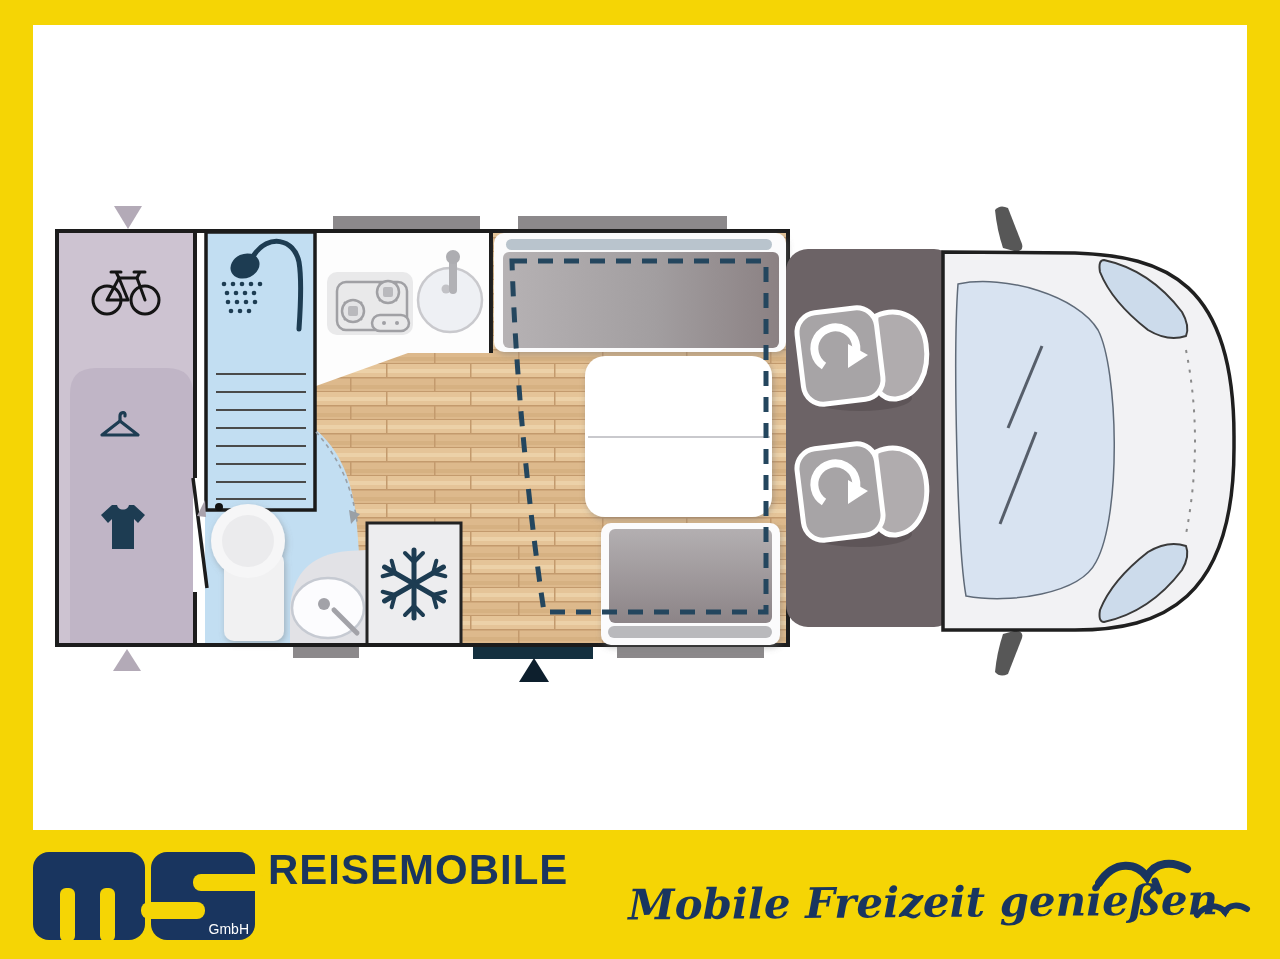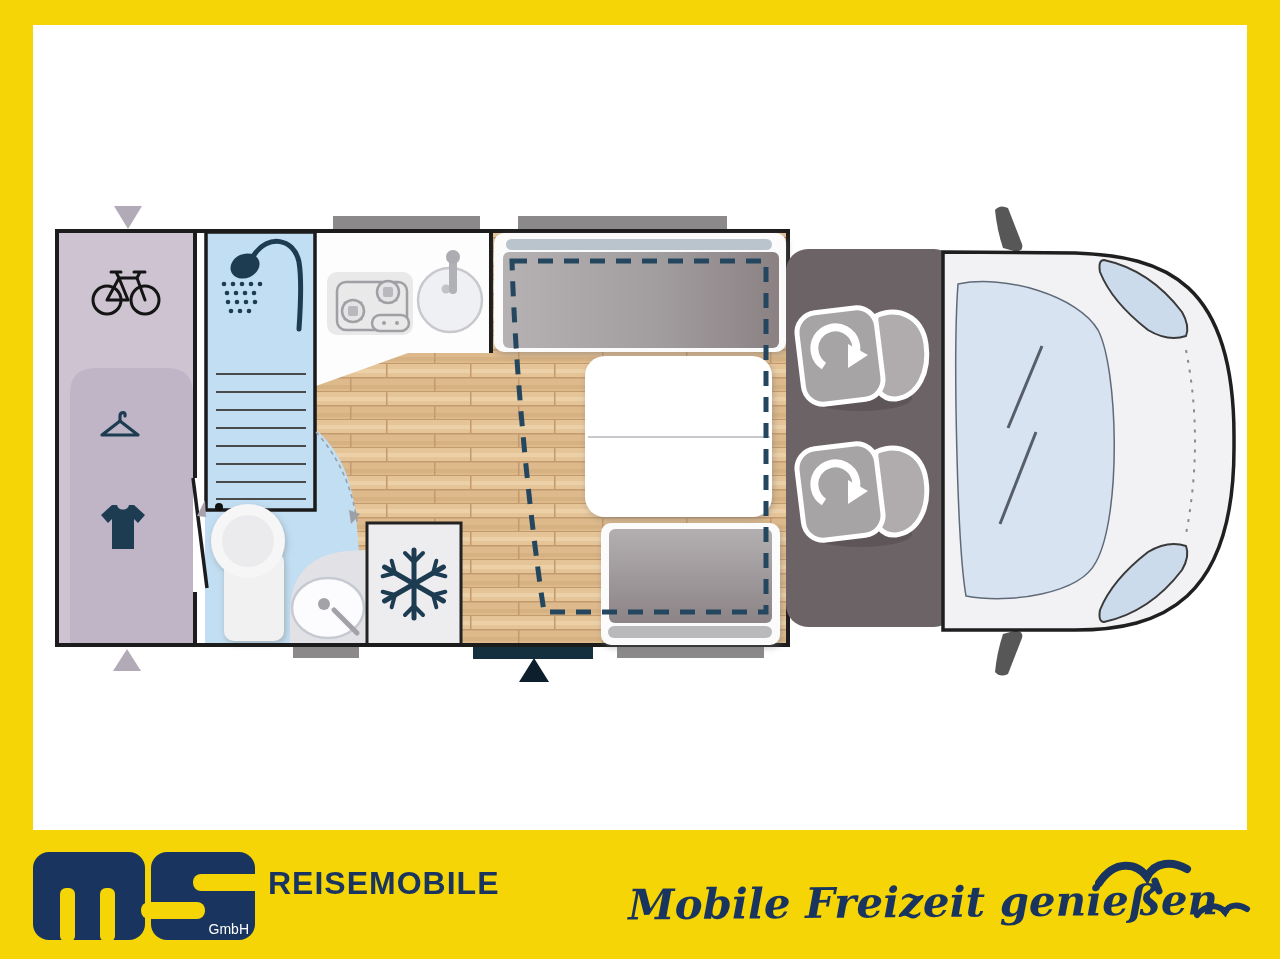--- a/index.html
+++ b/index.html
@@ -9,22 +9,22 @@
     font-family:"Liberation Sans", sans-serif;
   }
   .panel{
     position:absolute;left:33px;top:25px;width:1214px;height:805px;
     background:#ffffff;
   }
   #plan{position:absolute;left:0;top:0;width:1280px;height:959px;}
   .footer-division{
     position:absolute;left:268px;top:846px;
     font-family:"Liberation Sans", sans-serif;
-    font-weight:bold;font-size:32px;letter-spacing:1px;
-    color:#19355f;white-space:nowrap;margin-top:19px;
+    font-weight:bold;font-size:42px;letter-spacing:1px;
+    color:#19355f;white-space:nowrap;
   }
   .footer-slogan{
     position:absolute;left:628px;top:878px;width:560px;
     font-family:"DejaVu Serif", serif;
     font-style:italic;font-weight:bold;font-size:42px;
     color:#19355f;white-space:nowrap;transform:rotate(-0.5deg);
   }
   #logo{position:absolute;left:33px;top:850px;}
   #birds{position:absolute;left:1095px;top:853px;}
 </style>

